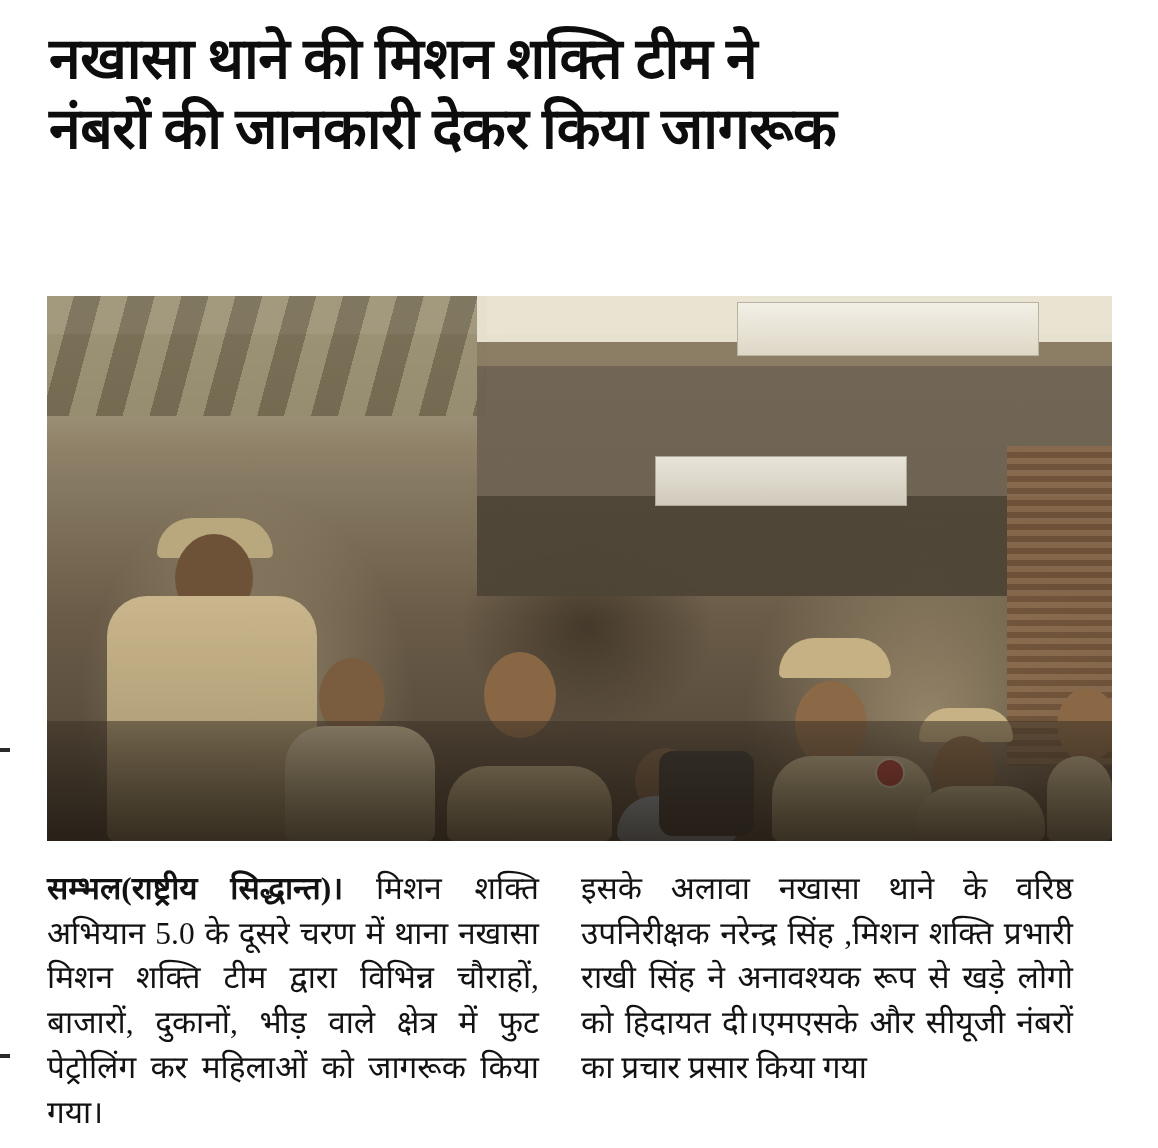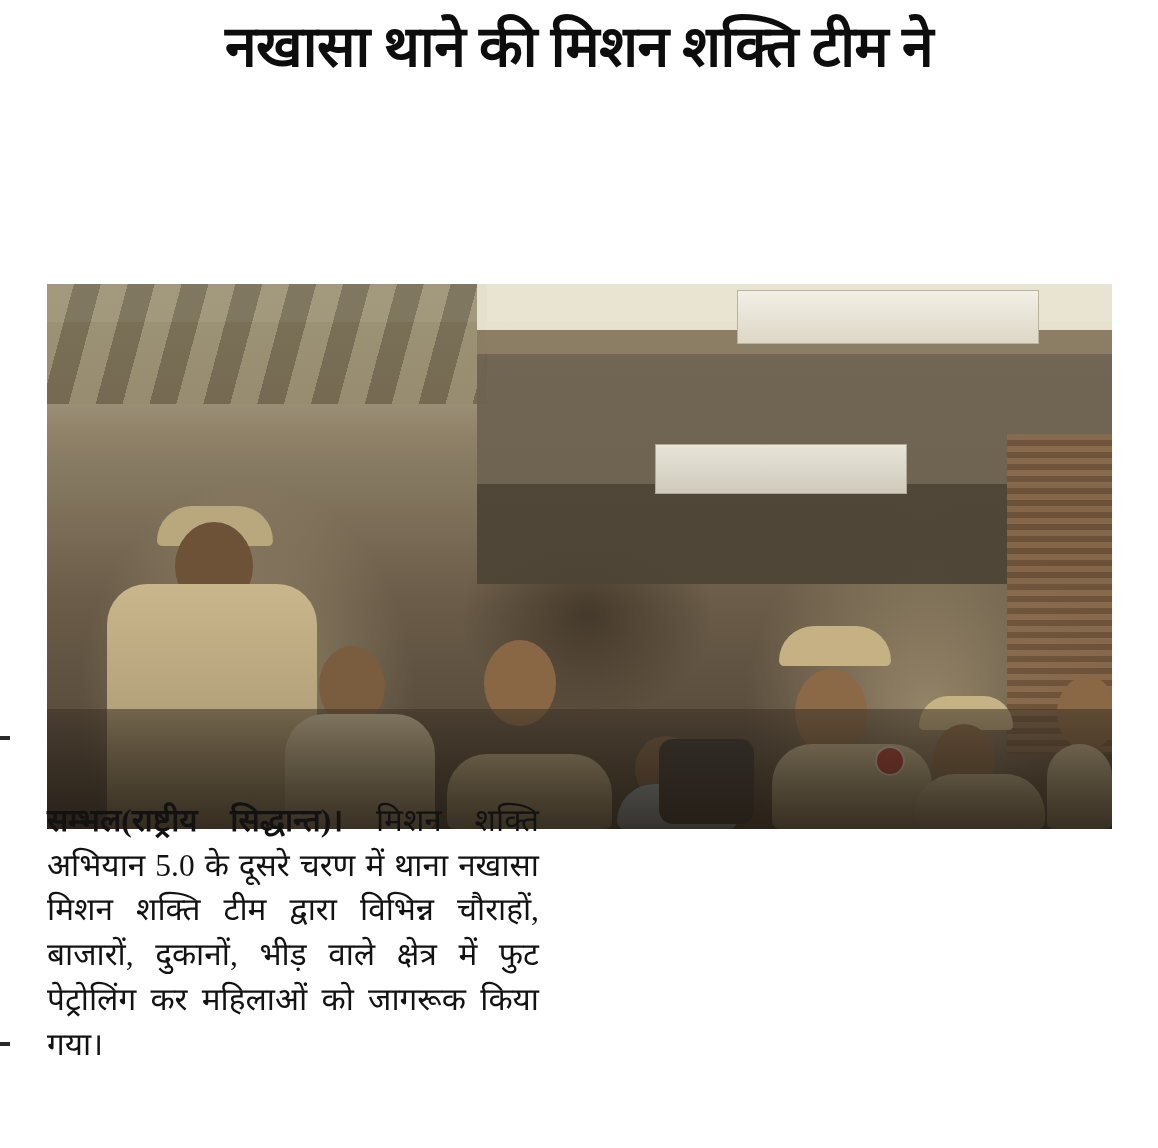--- a/index.html
+++ b/index.html
@@ -20,22 +20,22 @@
   .page {
     width: 1158px;
     height: 1148px;
     position: relative;
     box-sizing: border-box;
   }
 
   
   .headline {
     width: 1060px;
-    margin: 12px auto 0 auto;
-    text-align: center;
+    margin: 24px auto 0 auto;
+    text-align: left;
     font-family: "Liberation Serif", "DejaVu Serif", serif;
     font-weight: 700;
     font-size: 57px;
     line-height: 1.22;
     letter-spacing: -0.5px;
     color: #0d0d0d;
   }
   .headline .hl-line {
     display: block;
     white-space: nowrap;
@@ -124,21 +124,21 @@
   .p7head { left: 588px; top: 452px; width: 60px; height: 66px; background:#7e6044; border-radius:50%; }
 
   .ph-bag { left: 612px; top: 455px; width: 95px; height: 85px; background:#2b2b2b; border-radius: 14px; }
 
   .badge-dot { left: 828px; top: 462px; width: 26px; height: 26px; border-radius: 50%; background: #b4332c; border: 2px solid #e0d9c2; }
 
   
   .body-cols {
     position: absolute;
     left: 47px;
-    top: 787px;
+    top: 843px;
     width: 1065px;
     display: flex;
     gap: 42px;
   }
   .col {
     width: 492px;
     font-size: 31.5px;
     line-height: 1.42;
     color: #121212;
   }
@@ -161,20 +161,21 @@
   .edge-mark.m1 { top: 724px; height: 4px; }
   .edge-mark.m2 { top: 1030px; height: 4px; }
 </style>
 </head>
 <body>
 
 <div class="page">
 
   <h1 class="headline">
     <span class="hl-line">नखासा थाने की मिशन शक्ति टीम ने</span>
+    <span class="hl-line">नंबरों की जानकारी देकर किया जागरूक</span>
   </h1>
 
   <div class="photo-wrap">
     <div class="photo">
       <div class="ph ph-awning"></div>
       <div class="ph ph-shopfront"></div>
       <div class="ph ph-signboard"></div>
       <div class="ph ph-signboard2"></div>
       <div class="ph ph-shutter"></div>
 
@@ -205,18 +206,21 @@
       <div class="ph person p6"></div>
 
       <div class="ph ph-ground"></div>
     </div>
   </div>
 
   <div class="body-cols">
     <div class="col">
       <p><span class="dateline">सम्भल(राष्ट्रीय सिद्धान्त)।</span><span> मिशन शक्ति अभियान 5.0 के दूसरे चरण में थाना नखासा मिशन शक्ति टीम द्वारा विभिन्न चौराहों, बाजारों, दुकानों, भीड़ वाले क्षेत्र में फुट पेट्रोलिंग कर महिलाओं को जागरूक किया गया।</span></p>
     </div>
+    <div class="col">
+      <p><span>इसके अलावा नखासा थाने के वरिष्ठ उपनिरीक्षक नरेन्द्र सिंह ,मिशन शक्ति प्रभारी राखी सिंह ने अनावश्यक रूप से खड़े लोगो को हिदायत दी।एमएसके और सीयूजी नंबरों का प्रचार प्रसार किया गया</span></p>
+    </div>
   </div>
 
   <div class="edge-mark m1"></div>
   <div class="edge-mark m2"></div>
 
 </div>
 
 </body></html>

